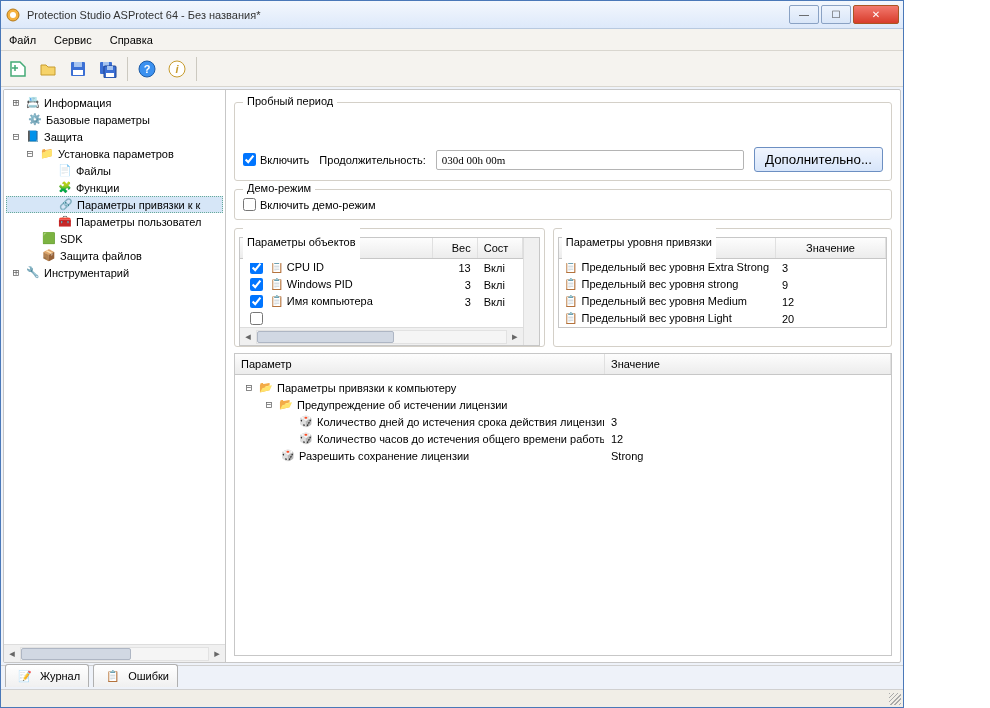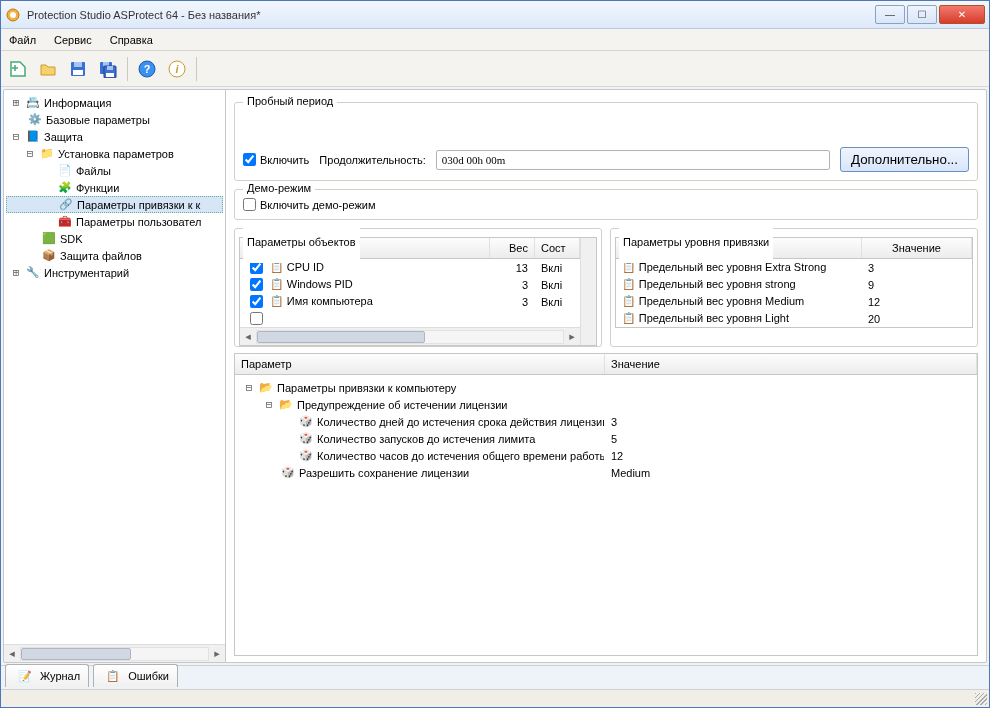--- a/index.html
+++ b/index.html
@@ -1,17 +1,17 @@
 <!DOCTYPE html>
 <html><head>
 <meta charset="utf-8">
 <style>
   * { box-sizing: border-box; }
   body { margin:0; font:11px "Segoe UI", Tahoma, sans-serif; background:#fff; overflow:hidden; }
-  .win { width:990px; height:708px; border:1px solid #4a78b8; background:#eef2f9; display:flex; flex-direction:column; }
+  .win { width:904px; height:708px; border:1px solid #4a78b8; background:#eef2f9; display:flex; flex-direction:column; }
   .titlebar { height:28px; background:linear-gradient(#f3f7fd,#dde9fa); border-bottom:1px solid #b8c9df; display:flex; align-items:center; padding:0 4px; }
   .titlebar .tico { width:16px; height:16px; margin-right:6px; display:inline-flex; align-items:center; justify-content:center; }
   .titlebar .title { flex:1; color:#333; }
   .winbtns { display:flex; gap:2px; }
   .wbtn { width:30px; height:19px; border:1px solid #8aa2c4; background:linear-gradient(#eef4fd,#d9e6f8); border-radius:2px; display:flex; align-items:center; justify-content:center; font-size:10px; color:#444; cursor:pointer; }
   .wbtn.close { background:linear-gradient(#f27a6f,#d83c2b); color:#fff; width:46px; border-color:#a52; }
   .menubar { height:22px; background:#f5f3ef; border-bottom:1px solid #d9d6cf; display:flex; align-items:center; padding:0 8px; gap:18px; }
   .menubar span { cursor:default; }
   .toolbar { height:36px; background:#f5f3ef; border-bottom:1px solid #d9d6cf; display:flex; align-items:center; padding:0 4px; gap:4px; }
   .tbtn { width:26px; height:26px; border:1px solid transparent; border-radius:3px; display:flex; align-items:center; justify-content:center; cursor:pointer; }
@@ -296,30 +296,26 @@
           <div class="tn" style="padding-left:24px">
               <span class="exp">⊟</span>
               <span class="tico2">📂</span>
               <span>Предупреждение об истечении лицензии</span>
             </div>
           <div class="tr">
               <div class="td" style="width:366px;padding-left:56px"><span class="tico2">🎲</span><span>Количество дней до истечения срока действия лицензии</span></div>
               <div class="td">3</div>
             </div>
           <div class="tr">
-              <div class="td" style="width:366px;padding-left:56px"><span class="tico2">🎲</span><span>Количество запусков до истечения лимита</span></div>
-              <div class="td">5</div>
-            </div>
-          <div class="tr">
               <div class="td" style="width:366px;padding-left:56px"><span class="tico2">🎲</span><span>Количество часов до истечения общего времени работы</span></div>
               <div class="td">12</div>
             </div>
           <div class="tr">
               <div class="td" style="width:366px;padding-left:38px"><span class="tico2">🎲</span><span>Разрешить сохранение лицензии</span></div>
-              <div class="td">Medium</div>
+              <div class="td">Strong</div>
             </div>
         </div>
       </div>
     </div>
   </div>
 
   <div class="tabstrip">
     <div class="tab">
         <span class="tico2">📝</span>
         <span>Журнал</span>

